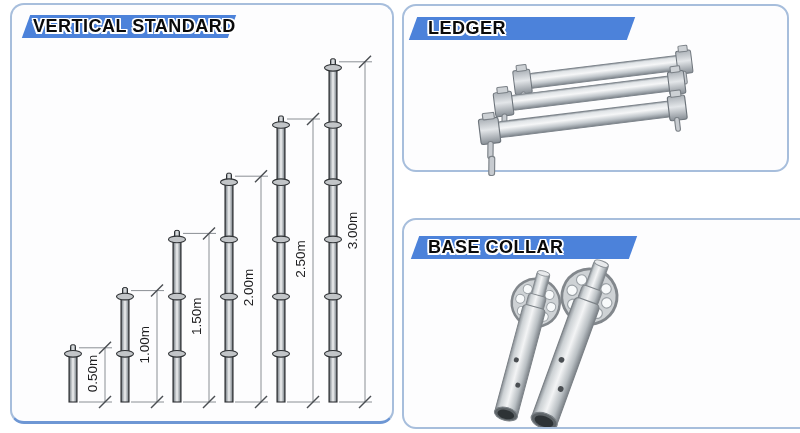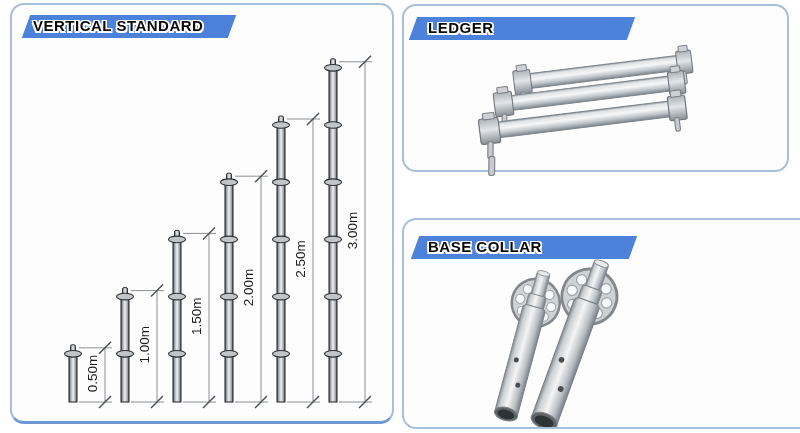--- a/index.html
+++ b/index.html
@@ -26,21 +26,21 @@
     position:absolute;height:23px;
     background:#4c82da;
     transform:skewX(-20deg);
   }
   #panel-vertical-standard .banner{left:14px;top:10px;width:206px;}
   #panel-ledger .banner{left:9px;top:11px;width:218px;}
   #panel-base-collar .banner{left:11px;top:16px;width:218px;}
 
   .panel-title{
     position:absolute;
-    font-size:15px;font-weight:bold;color:#0a0a0a;
+    font-size:18px;font-weight:bold;color:#0a0a0a;
     letter-spacing:0.5px;white-space:nowrap;line-height:24px;
     text-shadow:
       -1.5px -1.5px 0 #fff, 1.5px -1.5px 0 #fff,
       -1.5px  1.5px 0 #fff, 1.5px  1.5px 0 #fff,
        0 -1.5px 0 #fff, 0 1.5px 0 #fff,
       -1.5px 0 0 #fff, 1.5px 0 0 #fff;
   }
   #panel-vertical-standard .panel-title{left:21px;top:9px;}
   #panel-ledger .panel-title{left:24px;top:10px;}
   #panel-base-collar .panel-title{left:24px;top:15px;}

